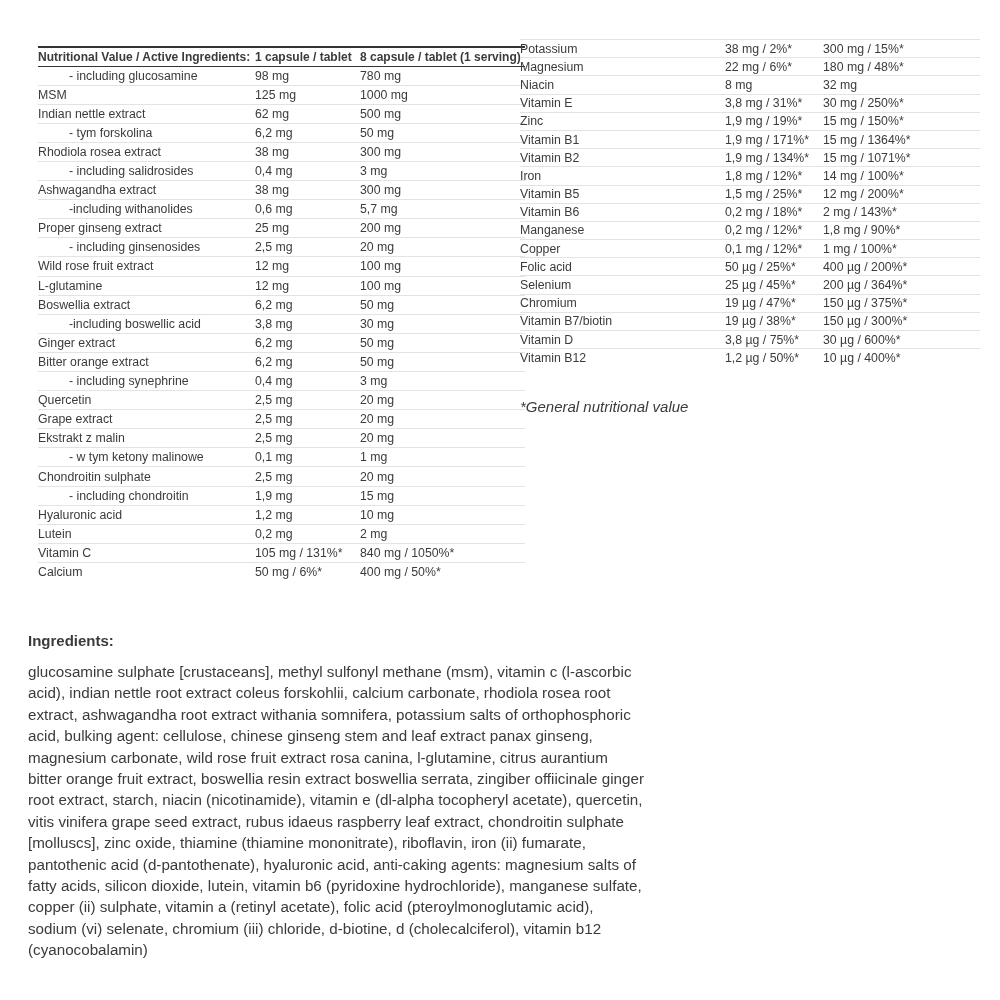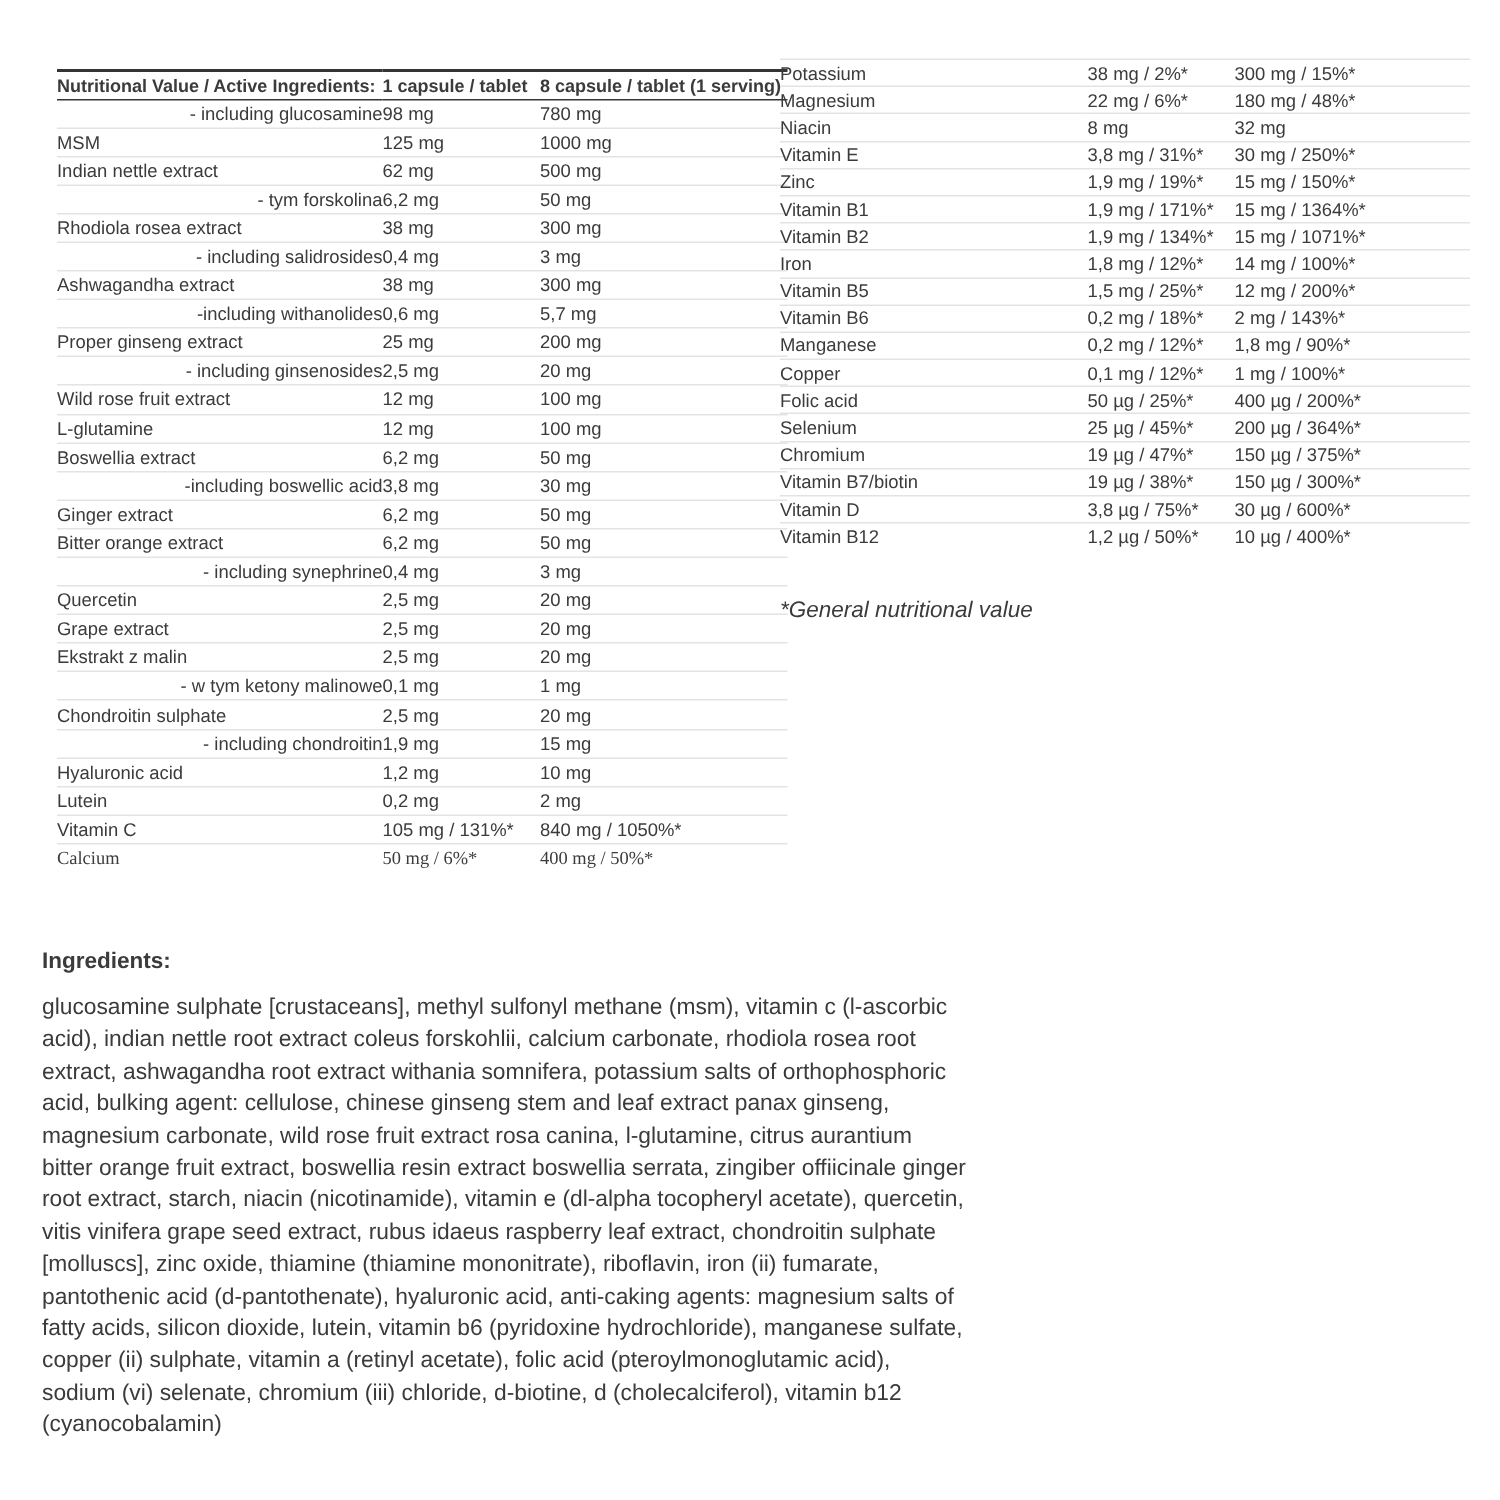--- a/index.html
+++ b/index.html
@@ -25,27 +25,27 @@
     white-space: nowrap;
     padding: 0;
     color: var(--text, #3b3b3b);
   }
 
   
   .left-table { left: 16px; top: 46px; width: 487px; border-top: 2px solid var(--header_border, #343434); margin-left: 22px; }
   .left-table thead tr { height: 19px; border-bottom: 1.5px solid var(--header_border, #343434); }
   .left-table thead th { font-weight: 700; font-size: 12px; }
   .left-table tbody tr { height: 19.1px; border-bottom: 1px solid var(--separator, #e3e3e3); }
-  .left-table tbody tr:last-child { border-bottom: none; font-family: Liberation Serif, serif; }
+  .left-table tbody tr:last-child { border-bottom: none; }
 
   
   .right-table { left: 520px; top: 39px; width: 460px; }
   .right-table tbody tr { height: 18.2px; border-top: 1px solid var(--separator, #e3e3e3); margin-top: 16px; }
 
-  .facts-table td.indent { padding-left: 31px; text-align: right; }
+  .facts-table td.indent { padding-left: 31px; }
 
   .footnote {
     position: absolute;
     left: 520px;
     top: 398px;
     font-size: 15px;
     font-style: italic;
     color: var(--text, #3b3b3b);
   }
 

